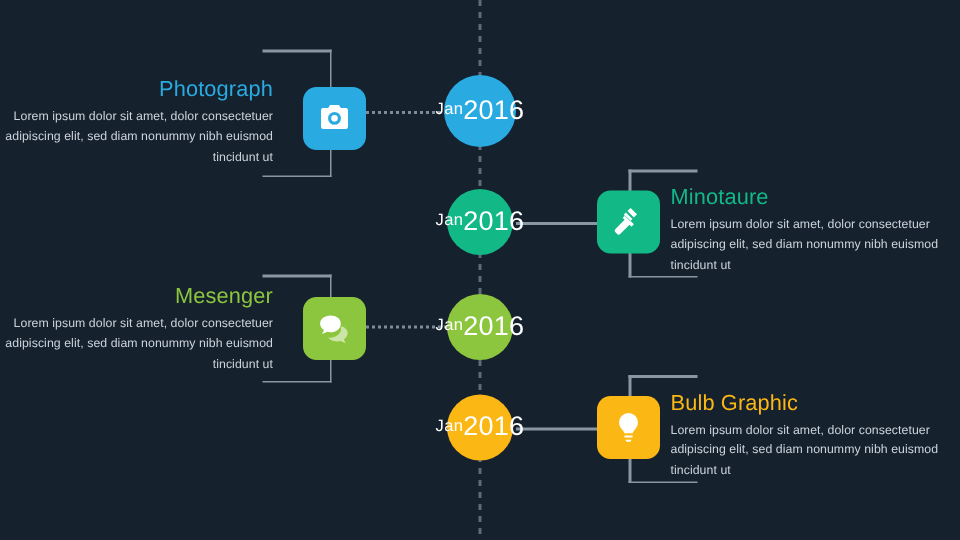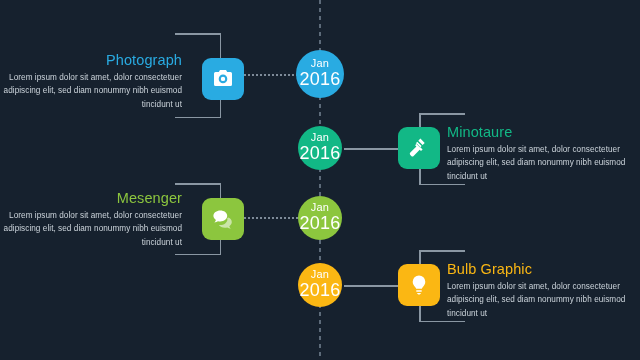--- a/index.html
+++ b/index.html
@@ -14,21 +14,21 @@
   
   .timeline-axis{
     position:absolute;left:319px;top:0;width:2px;height:360px;
     background-image:linear-gradient(to bottom,#5d6b7a 0 4px,transparent 4px 8px);
     background-size:2px 8px;
   }
 
   
   .node{
     position:absolute;border-radius:50%;
-    display:flex;flex-direction:column;align-items:center;justify-content:center;
+    display:flex;flex-direction:row;align-items:center;justify-content:center;
     color:#ffffff;line-height:1.08;text-align:center;
     font-size:11.5px;letter-spacing:.2px;
     z-index:6;
   }
   .node .mon{display:block;font-size:11px;}
   .node .yr{display:block;font-size:18px;}
 
   
   .icon-tile{
     position:absolute;width:42px;height:42px;border-radius:9px;

